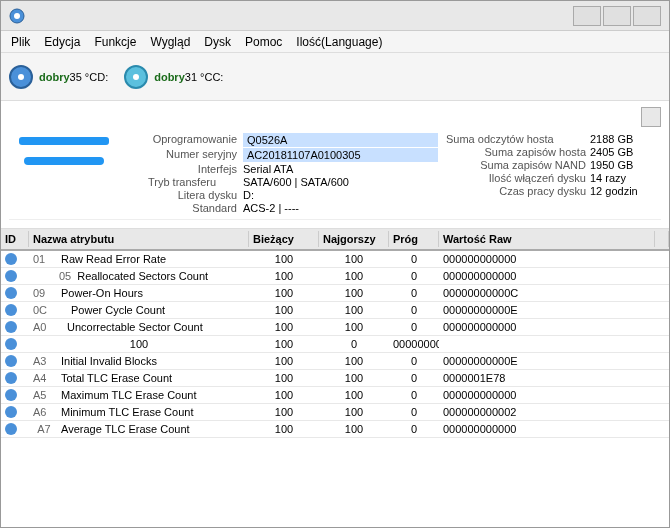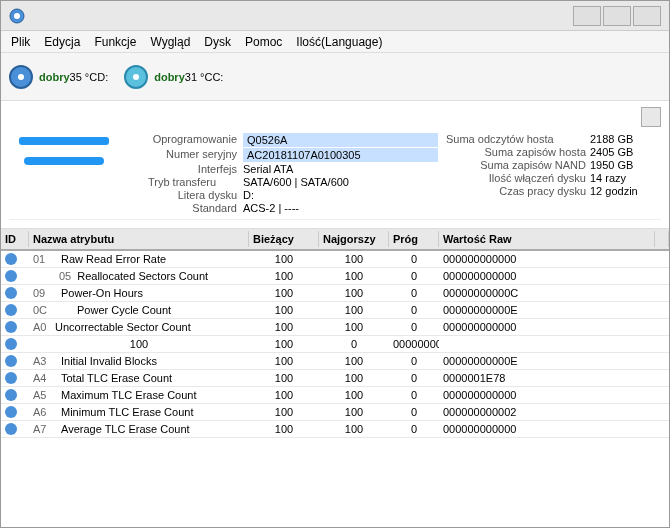--- a/index.html
+++ b/index.html
@@ -373,35 +373,35 @@
     <div class="td-cell" style="justify-content:center;">100</div>
     <div class="td-cell" style="justify-content:center;">100</div>
     <div class="td-cell" style="justify-content:center;">0</div>
     <div class="td-cell">00000000000C</div>
     <div class="td-cell"></div>
   </div>
           <div class="table-row">
     <div class="td-cell">
       <span class="row-icon"></span>
     </div>
-    <div class="td-cell" style="gap:22px;">
+    <div class="td-cell" style="gap:16px;">
       <span style="color:#666; min-width:22px;">0C</span>
       <span>Power Cycle Count</span>
     </div>
     <div class="td-cell" style="justify-content:center;">100</div>
     <div class="td-cell" style="justify-content:center;">100</div>
     <div class="td-cell" style="justify-content:center;">0</div>
     <div class="td-cell">00000000000E</div>
     <div class="td-cell"></div>
   </div>
           <div class="table-row">
     <div class="td-cell">
       <span class="row-icon"></span>
     </div>
-    <div class="td-cell" style="gap:0;">
+    <div class="td-cell" style="gap:12px;">
       <span style="color:#666; min-width:22px;">A0</span>
       <span>Uncorrectable Sector Count</span>
     </div>
     <div class="td-cell" style="justify-content:center;">100</div>
     <div class="td-cell" style="justify-content:center;">100</div>
     <div class="td-cell" style="justify-content:center;">0</div>
     <div class="td-cell">000000000000</div>
     <div class="td-cell"></div>
   </div>
           <div class="table-row">
@@ -468,21 +468,21 @@
     <div class="td-cell" style="justify-content:center;">100</div>
     <div class="td-cell" style="justify-content:center;">0</div>
     <div class="td-cell">000000000002</div>
     <div class="td-cell"></div>
   </div>
           <div class="table-row">
     <div class="td-cell">
       <span class="row-icon"></span>
     </div>
     <div class="td-cell" style="gap:6px;">
-      <span style="color:#666; min-width:22px;">A7</span>
+      <span style="color:#666; min-width:22px;text-align:center;">A7</span>
       <span>Average TLC Erase Count</span>
     </div>
     <div class="td-cell" style="justify-content:center;">100</div>
     <div class="td-cell" style="justify-content:center;">100</div>
     <div class="td-cell" style="justify-content:center;">0</div>
     <div class="td-cell">000000000000</div>
     <div class="td-cell"></div>
   </div>
         </div>
     </div>

